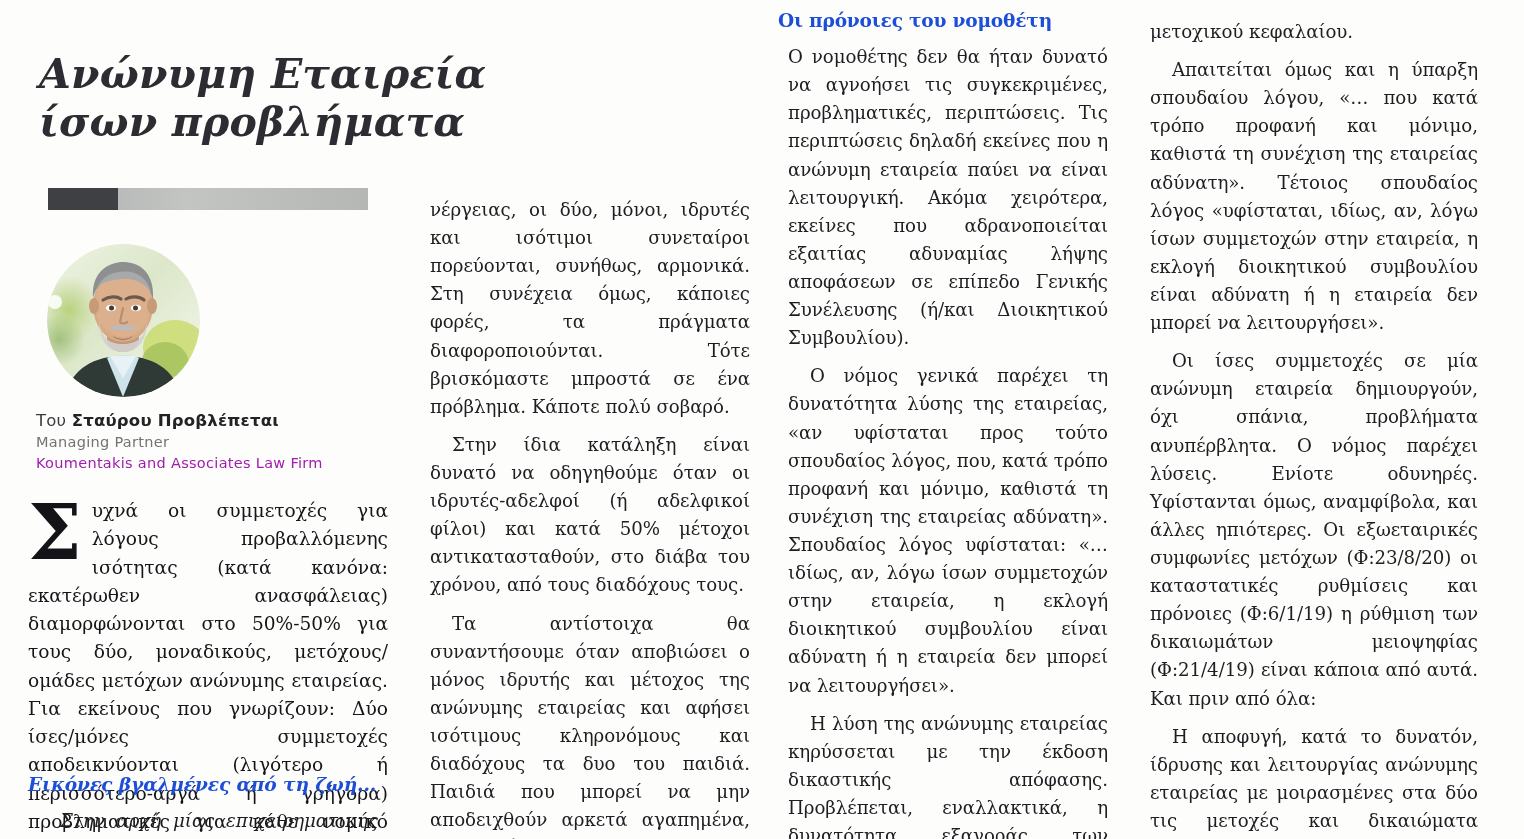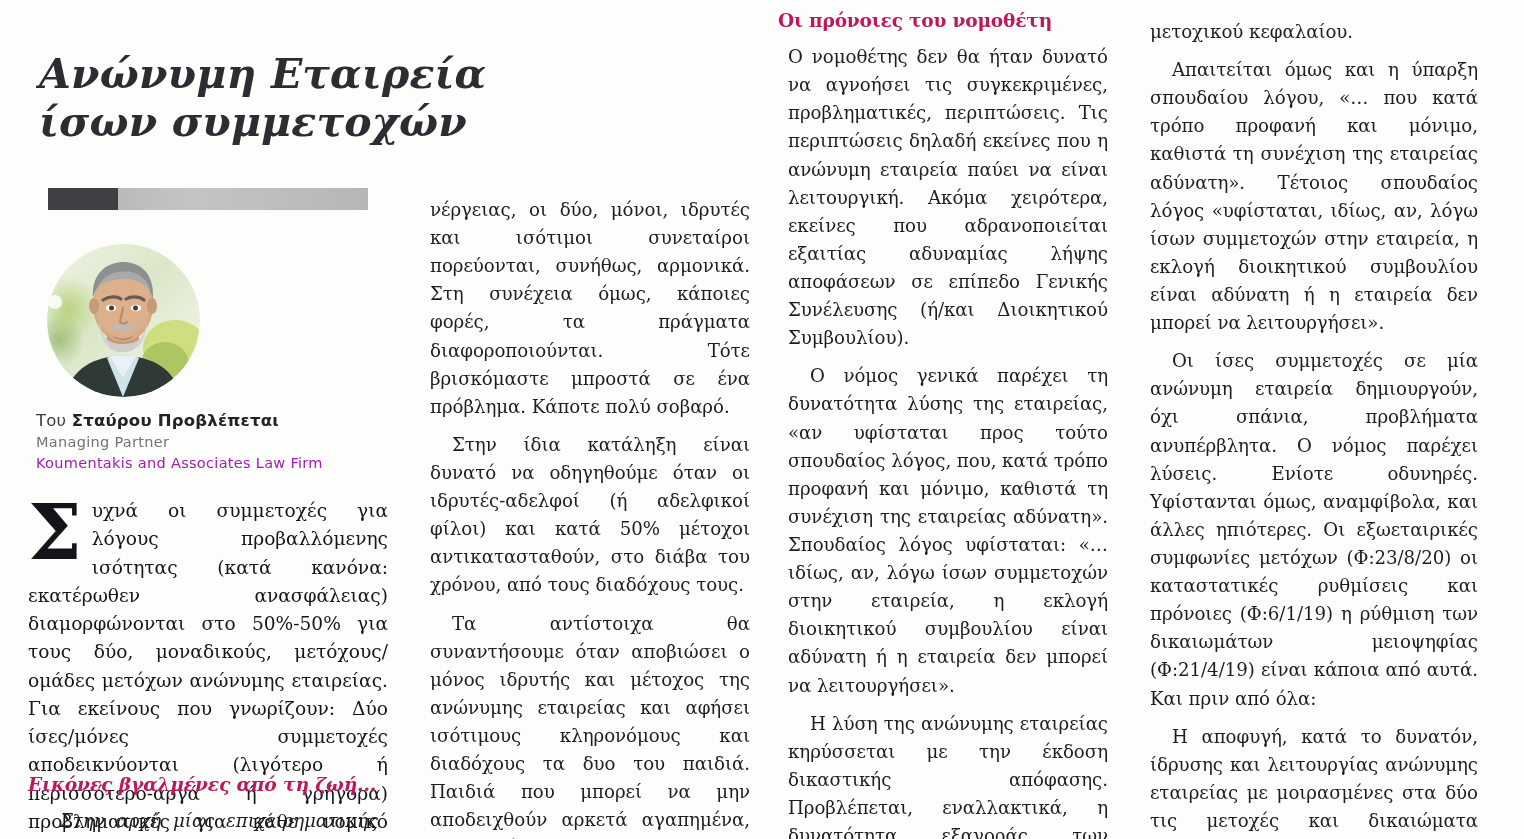--- a/index.html
+++ b/index.html
@@ -147,21 +147,21 @@
     color: #141418;
   }
 
   .sec-head {
     margin: 0 0 2px 0;
     font-family: "DejaVu Serif", "Liberation Serif", serif;
     font-weight: 700;
     font-style: italic;
     font-size: 18.6px;
     line-height: 1.35;
-    color: #be185d;
+    color: #1d4ed8;
     letter-spacing: -0.1px;
   }
   .sec-head.upright { font-style: normal; letter-spacing: -0.2px; }
 
   .c1-tail {
     position: absolute;
     left: 28px;
     top: 772px;
     width: 360px;
   }
@@ -173,21 +173,21 @@
   .col-3 .stack { top: 8px; }
   .col-4 .stack { top: 8px; }
 </style>
 </head>
 <body>
 
 <div class="page">
 
   <div class="headline">
     <span>Ανώνυμη Εταιρεία</span>
-    <span class="l2">ίσων συμμετοχών</span>
+    <span class="l2">ίσων προβλήματα</span>
   </div>
 
   <div class="rule">
     <div class="rule-dark"></div>
     <div class="rule-light"></div>
   </div>
 
   <div class="portrait">
     <svg viewBox="0 0 153 153" xmlns="http://www.w3.org/2000/svg" aria-hidden="true">
       <defs>

